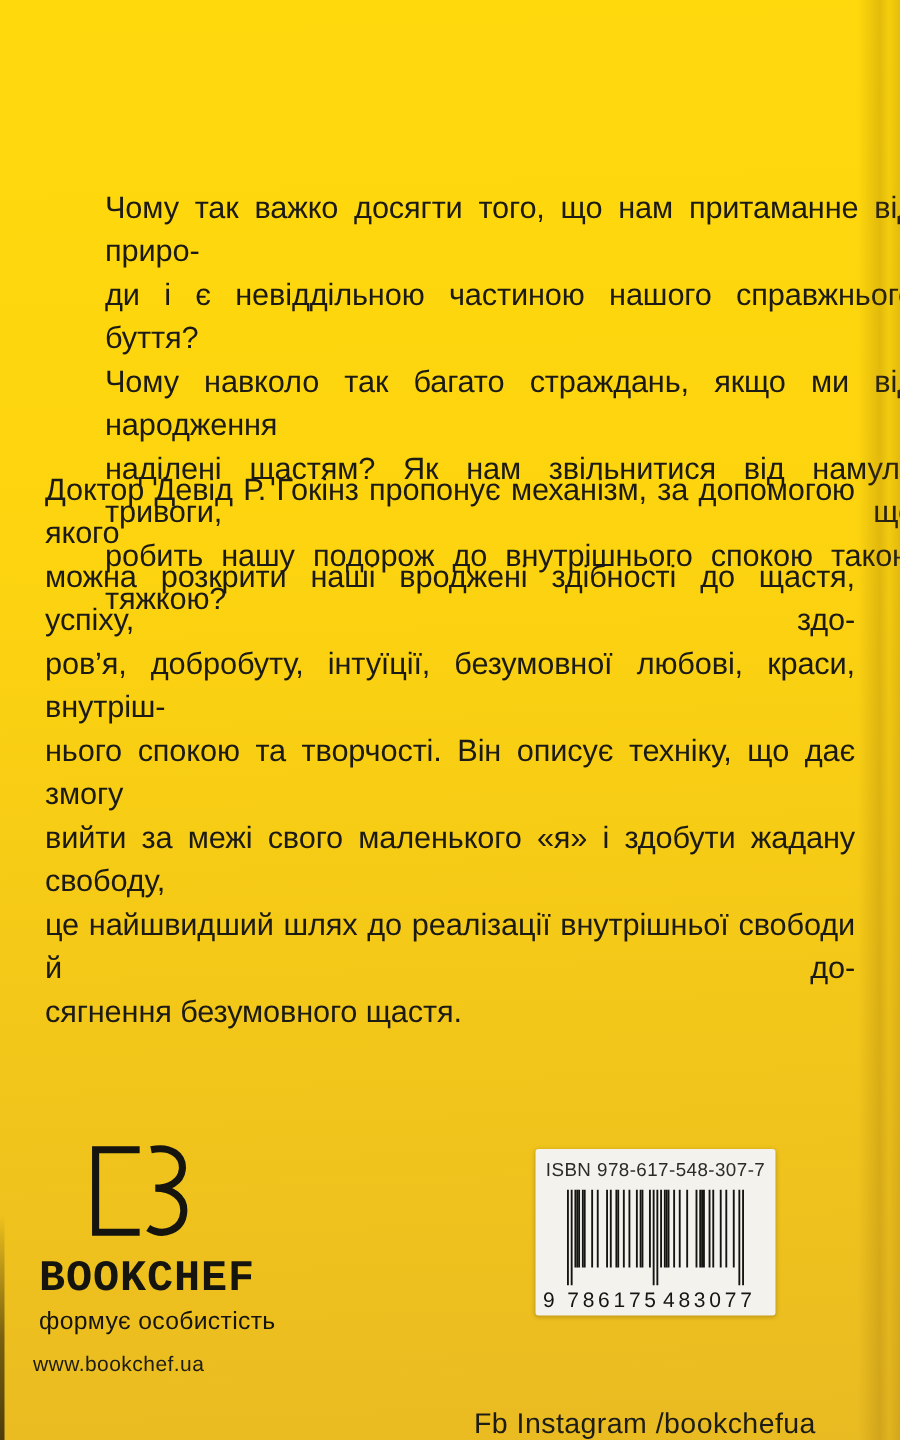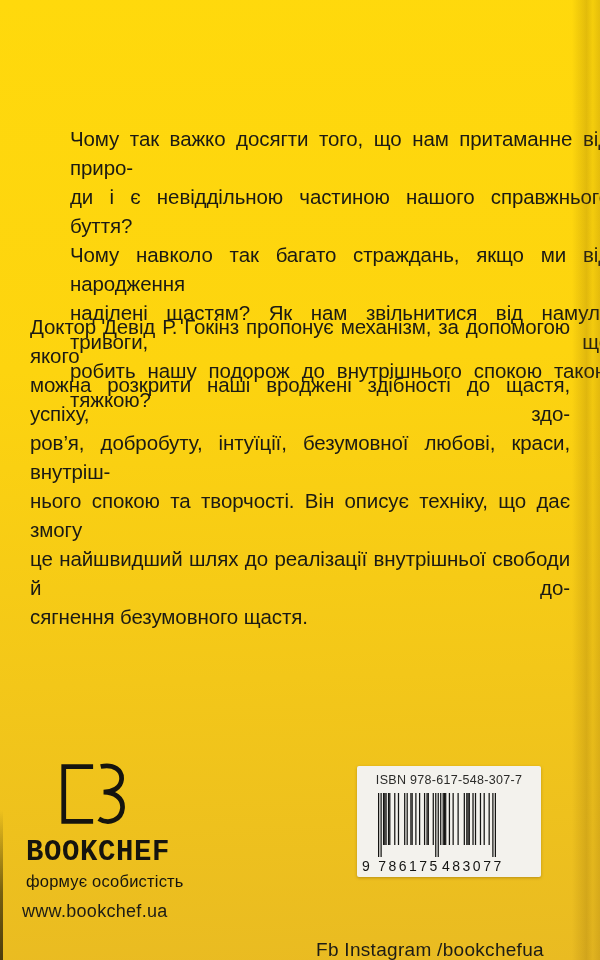--- a/index.html
+++ b/index.html
@@ -18,52 +18,53 @@
   .blurb-2{top:312px;}
   .jline{text-align:justify;text-align-last:justify;}
   .jline.jlast{text-align-last:left;}
   .justify-all .jline.jlast{text-align-last:justify;}
 
   .logo{position:absolute;left:26px;top:762px;color:#15140f;}
   .logo-mark{display:block;margin-left:33px;}
   .logo-name{font-weight:bold;font-size:29px;letter-spacing:0.6px;margin-top:10px;font-family:Liberation Mono, monospace;}
   .logo-tagline{font-size:16.5px;letter-spacing:0.2px;margin-top:3px;}
 
-  .sticker{position:absolute;left:357px;top:766px;width:184px;height:111px;background:#f3f2ed;
+  .sticker{position:absolute;left:357px;top:766px;width:160px;height:111px;background:#f3f2ed;
     border-radius:2px;box-shadow:0 1px 3px rgba(90,60,0,.35);}
   .isbn{margin-top:7px;text-align:center;font-size:12.5px;color:#2b2b29;letter-spacing:0.3px;}
   .bars{position:absolute;left:21px;top:27px;width:118px;height:64px;}
   .bars svg{display:block;width:118px;height:64px;}
   .bc-digits{position:absolute;left:5px;bottom:3px;width:150px;display:flex;align-items:flex-end;
     font-size:14px;color:#151513;}
   .bc-first{width:14px;text-align:left;}
   .bc-left{width:66px;text-align:center;letter-spacing:2.5px;}
   .bc-right{width:64px;letter-spacing:2.5px;}
 
-  .site{position:absolute;left:22px;top:901px;font-size:18px;color:#1d1c16;letter-spacing:0.3px;}
+  .site{position:absolute;left:22px;top:901px;font-size:14px;color:#1d1c16;letter-spacing:0.3px;}
   .social{position:absolute;left:316px;top:939px;font-size:19px;color:#1d1c16;letter-spacing:0.3px;}
 </style>
 </head>
 <body>
 
 <div class="cover">
 
   <div class="blurb blurb-1 justify-all">
       <div class="jline">Чому так важко досягти того, що нам притаманне від приро-</div>
       <div class="jline">ди і є невіддільною частиною нашого справжнього буття?</div>
       <div class="jline">Чому навколо так багато страждань, якщо ми від народження</div>
       <div class="jline">наділені щастям? Як нам звільнитися від намулу тривоги, що</div>
       <div class="jline jlast">робить нашу подорож до внутрішнього спокою такою тяжкою?</div>
     </div>
 
   <div class="blurb blurb-2">
       <div class="jline">Доктор Девід Р. Гокінз пропонує механізм, за допомогою якого</div>
       <div class="jline">можна розкрити наші вроджені здібності до щастя, успіху, здо-</div>
       <div class="jline">ров’я, добробуту, інтуїції, безумовної любові, краси, внутріш-</div>
       <div class="jline">нього спокою та творчості. Він описує техніку, що дає змогу</div>
+      <div class="jline">вийти за межі свого маленького «я» і здобути жадану свободу,</div>
       <div class="jline">це найшвидший шлях до реалізації внутрішньої свободи й до-</div>
       <div class="jline jlast">сягнення безумовного щастя.</div>
     </div>
 
   <div class="logo">
     <svg class="logo-mark" width="72" height="64" viewBox="0 0 76 66" fill="none">
       <path d="M36 4 H5 V62 H36" stroke="#15140f" stroke-width="5" fill="none"></path>
       <path d="M44 4 C58 1 67 8 66 18 C65 27 56 31 47 31 C58 31 68 37 67 48 C66 60 53 66 42 59" stroke="#15140f" stroke-width="5" fill="none"></path>
     </svg>
     <div class="logo-name">BOOKCHEF</div>

